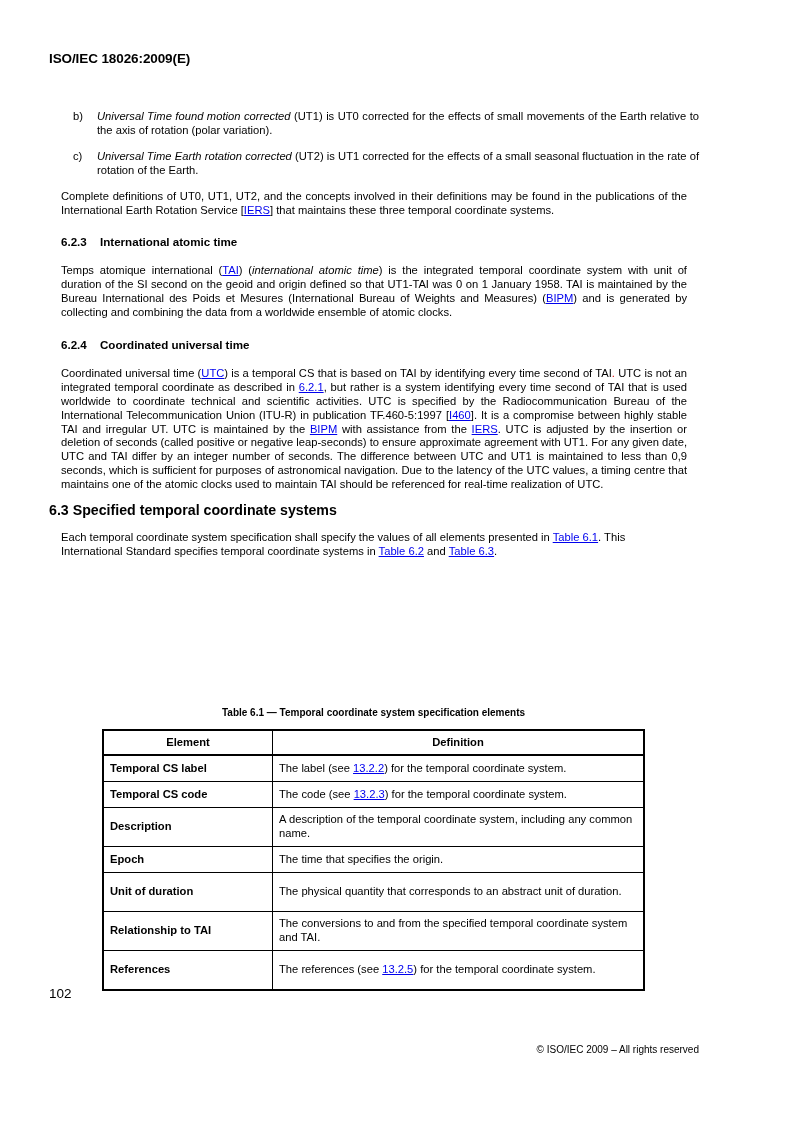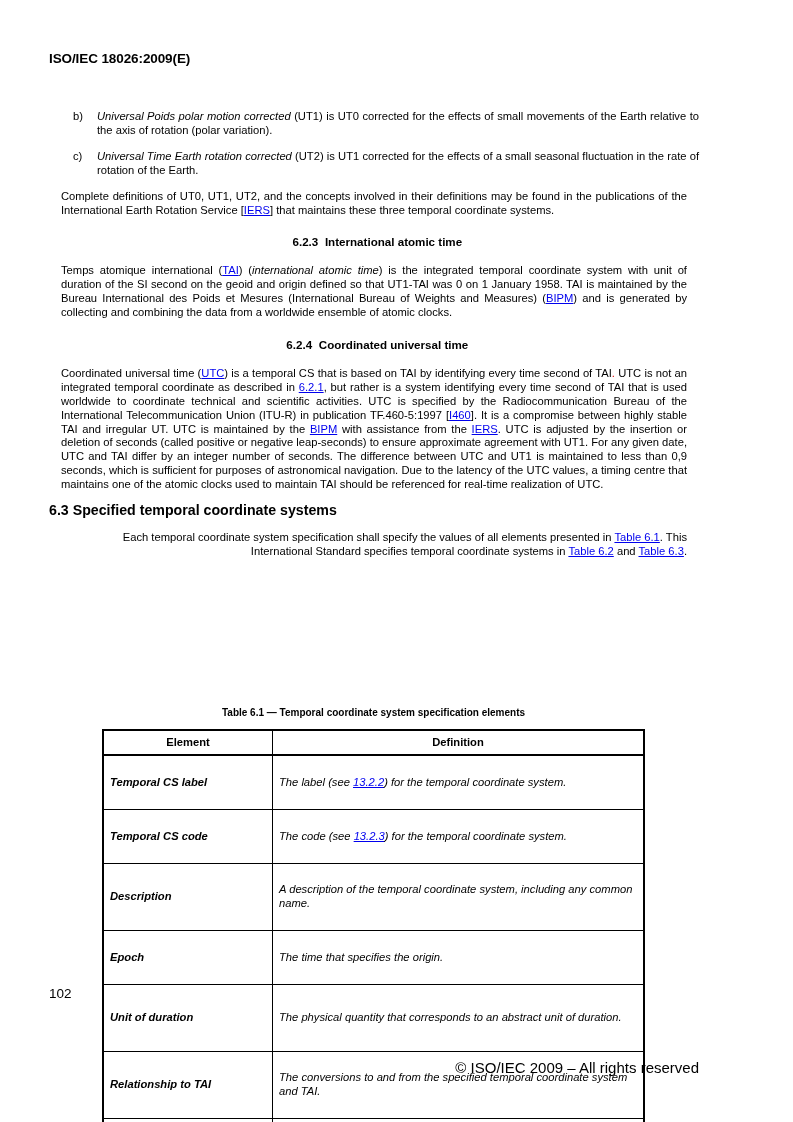--- a/index.html
+++ b/index.html
@@ -43,22 +43,21 @@
     .list-item .marker {
       position: absolute;
       left: 24px;
       top: 0;
     }
     .list-item + .list-item { margin-top: 12px; }
     .after-list { margin-top: 12px !important; }
     h3.sub {
       font-size: 11.6px;
       font-weight: bold;
-      margin: 18px 0 15px 0;
-      text-align: center;
+      margin: 18px 0 15px 12px;
     }
     h3.sub .num { display: inline-block; width: 39px; }
     h2.sec {
       font-size: 14.2px;
       font-weight: bold;
       margin: 12px 0 13px 0;
     }
     a.link {
       color: #0000ee;
       text-decoration: underline;
@@ -86,75 +85,73 @@
     table.spec th {
       font-weight: bold;
       text-align: center;
       height: 23px;
       border: 1px solid #000;
       border-bottom: 2px solid #000;
       padding: 0 14px;
     }
     table.spec td {
       border: 1px solid #000;
-      padding: 18px 6px;
+      padding: 4px 6px;
       vertical-align: middle;
-      font-style: italic;
     }
     table.spec td.el {
       font-weight: bold;
       width: 156px;
     }
     table.spec tr.single td { height: 17px; }
     table.spec tr.double td { height: 30px; }
     .footer-page {
       position: absolute;
       left: 49px;
       top: 986px;
       font-weight: normal;
       font-size: 13.5px;
     }
     .footer-copy {
       position: absolute;
       right: 94px;
       top: 1044px;
-      font-size: 15px;
-      margin-top: 15px;
+      font-size: 10px;
     }
   </style>
 </head>
 <body>
 
 <div class="page-header">ISO/IEC 18026:2009(E)</div>
 
 <div class="content">
 
   <div class="list-item">
     <span class="marker">b)</span>
-    <i>Universal Poids polar motion corrected</i><span> (UT1) is UT0 corrected for the effects of small movements of the Earth relative to the axis of rotation (polar variation).</span>
+    <i>Universal Time found motion corrected</i><span> (UT1) is UT0 corrected for the effects of small movements of the Earth relative to the axis of rotation (polar variation).</span>
   </div>
 
   <div class="list-item">
     <span class="marker">c)</span>
     <i>Universal Time Earth rotation corrected</i><span> (UT2) is UT1 corrected for the effects of a small seasonal fluctuation in the rate of rotation of the Earth.</span>
   </div>
 
   <p class="after-list"><span>Complete definitions of UT0, UT1, UT2, and the concepts involved in their definitions may be found in the publications of the International Earth Rotation Service [</span><a class="link" href="#">IERS</a><span>] that maintains these three temporal coordinate systems.</span></p>
 
   <h3 class="sub"><span class="num">6.2.3</span><span>International atomic time</span></h3>
 
   <p><span>Temps atomique international (</span><a class="link" href="#">TAI</a><span>) (</span><i>international atomic time</i><span>) is the integrated temporal coordinate system with unit of duration of the SI second on the geoid and origin defined so that UT1-TAI was 0 on 1 January 1958. TAI is maintained by the Bureau International des Poids et Mesures (International Bureau of Weights and Measures) (</span><a class="link" href="#">BIPM</a><span>) and is generated by collecting and combining the data from a worldwide ensemble of atomic clocks.</span></p>
 
   <h3 class="sub"><span class="num">6.2.4</span><span>Coordinated universal time</span></h3>
 
   <p><span>Coordinated universal time (</span><a class="link" href="#">UTC</a><span>) is a temporal CS that is based on TAI by identifying every time second of TAI</span><span class="red">.</span><span> UTC is not an integrated temporal coordinate as described in </span><a class="link" href="#">6.2.1</a><span>, but rather is a system identifying every time second of TAI that is used worldwide to coordinate technical and scientific activities. UTC is specified by the Radiocommunication Bureau of the International Telecommunication Union (ITU-R) in publication TF.460-5:1997 [</span><a class="link" href="#">I460</a><span>]. It is a compromise between highly stable TAI and irregular UT. UTC is maintained by the </span><a class="link" href="#">BIPM</a><span> with assistance from the </span><a class="link" href="#">IERS</a><span>. UTC is adjusted by the insertion or deletion of seconds (called positive or negative leap-seconds) to ensure approximate agreement with UT1. For any given date, UTC and TAI differ by an integer number of seconds. The difference between UTC and UT1 is maintained to less than 0,9 seconds, which is sufficient for purposes of astronomical navigation. Due to the latency of the UTC values, a timing centre that maintains one of the atomic clocks used to maintain TAI should be referenced for real-time realization of UTC.</span></p>
 
   <h2 class="sec">6.3 Specified temporal coordinate systems</h2>
 
-  <p style="text-align:right"><span>Each temporal coordinate system specification shall specify the values of all elements presented in </span><a class="link" href="#">Table 6.1</a><span>. This International Standard specifies temporal coordinate systems in </span><a class="link" href="#">Table 6.2</a><span> and </span><a class="link" href="#">Table 6.3</a><span>.</span></p>
+  <p style="text-align:left"><span>Each temporal coordinate system specification shall specify the values of all elements presented in </span><a class="link" href="#">Table 6.1</a><span>. This International Standard specifies temporal coordinate systems in </span><a class="link" href="#">Table 6.2</a><span> and </span><a class="link" href="#">Table 6.3</a><span>.</span></p>
 </div>
 
 <div class="caption">Table 6.1 — Temporal coordinate system specification elements</div>
 
 <table class="spec">
   <thead>
     <tr>
       <th>Element</th>
       <th>Definition</th>
     </tr>

